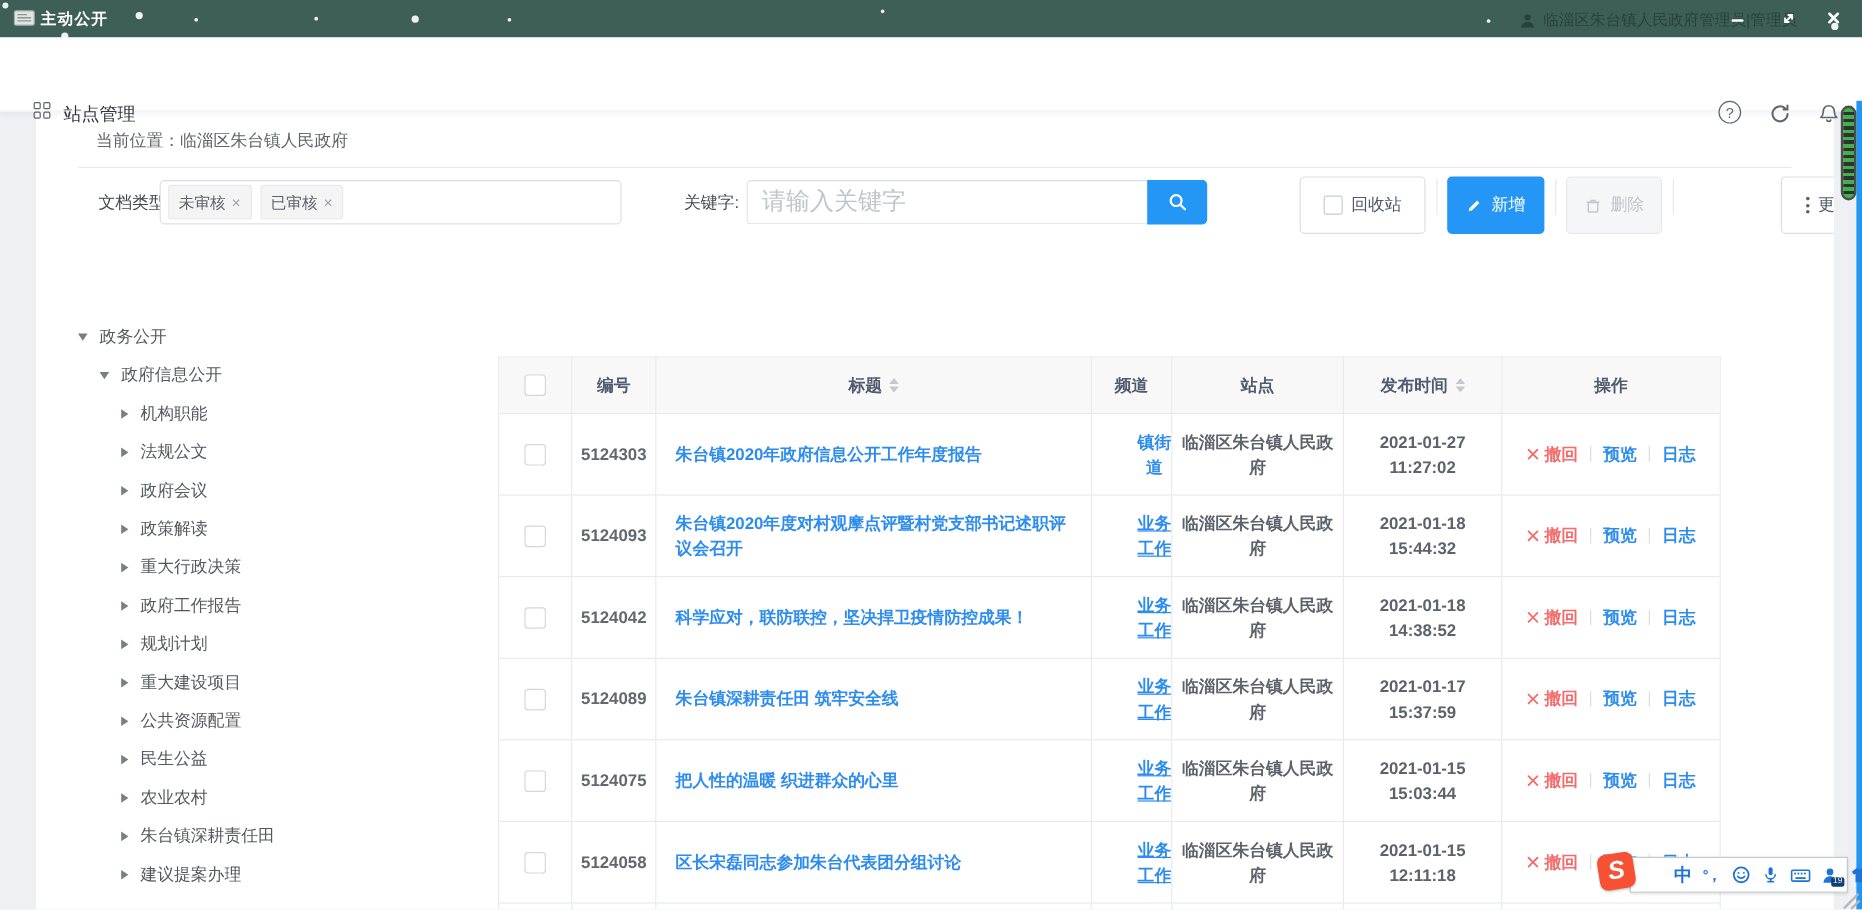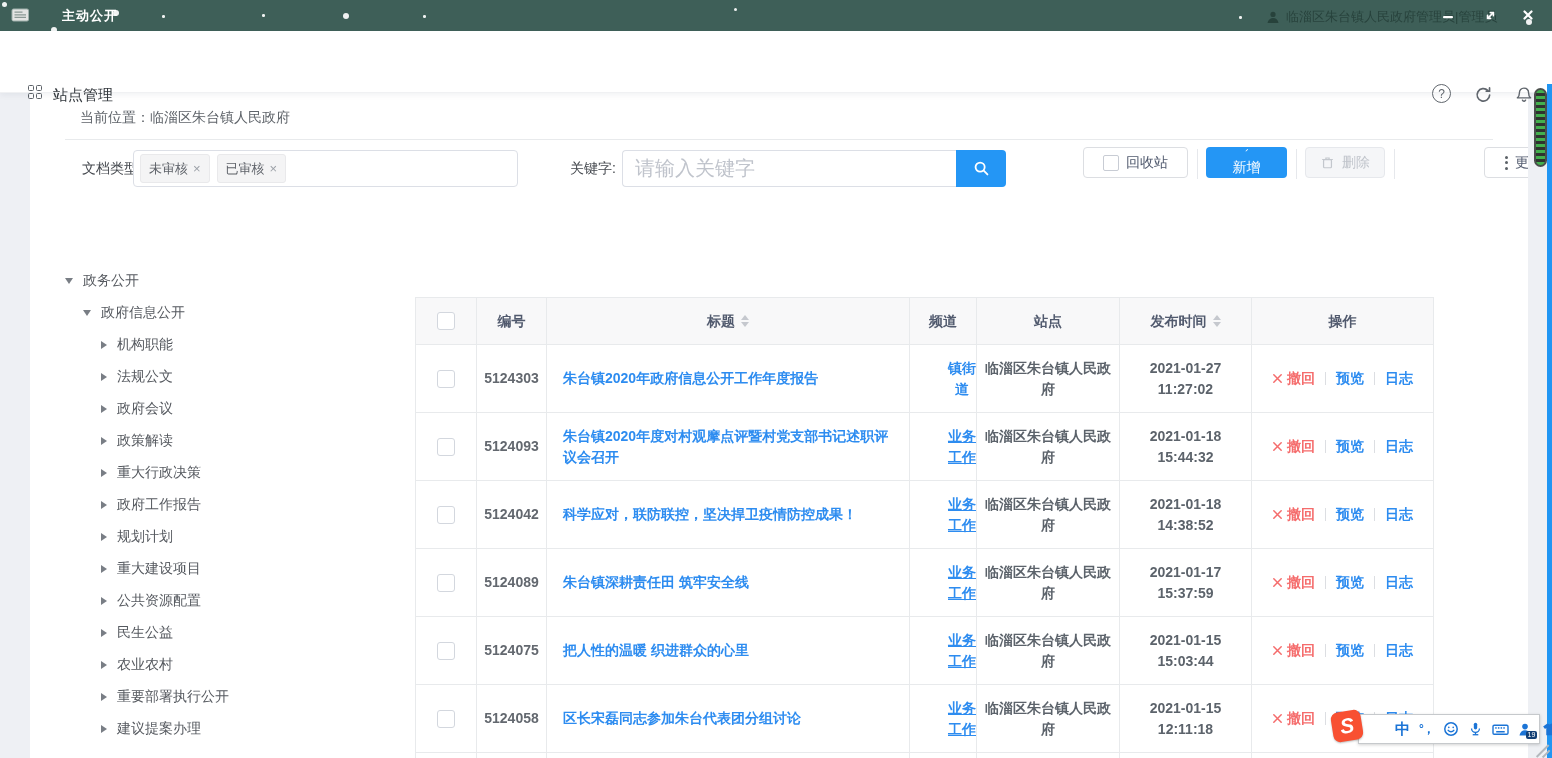--- a/index.html
+++ b/index.html
@@ -6,21 +6,21 @@
   body{
     width:1552px;height:758px;position:relative;overflow:hidden;
     background:#eef0f4;
     font-family:"Liberation Sans","DejaVu Sans",sans-serif;
     -webkit-font-smoothing:antialiased;
   }
   
   #titlebar{position:absolute;left:0;top:0;width:1552px;height:31px;background:#3e5f58;z-index:30;}
   #titlebar .dot{position:absolute;background:#fff;border-radius:50%;opacity:.92;}
   .app-icon{position:absolute;left:11px;top:7px;}
-  .app-title{position:absolute;left:34px;top:7px;color:#fff;font-size:13px;font-weight:bold;letter-spacing:1px;margin-left:28px;}
+  .app-title{position:absolute;left:34px;top:7px;color:#fff;font-size:13px;font-weight:bold;letter-spacing:1px;}
   .user-ghost{position:absolute;left:1266px;top:8px;display:flex;align-items:center;gap:6px;
     color:rgba(6,22,17,.40);font-size:13px;white-space:nowrap;width:300px;overflow:hidden;}
   .win-btn{position:absolute;top:4px;width:24px;height:22px;display:flex;align-items:center;justify-content:center;cursor:pointer;z-index:31;}
   .win-btn.min{left:1436px;} .win-btn.max{left:1478px;} .win-btn.close{left:1516px;}
   
   #header{position:absolute;left:0;top:31px;width:1552px;height:61px;background:#fff;z-index:20;
     border-bottom:1px solid #f0f1f3;box-shadow:0 2px 6px rgba(20,40,60,.06);padding-left:36px;}
   .grid-icon{position:absolute;left:28px;top:54px;width:15px;height:15px;display:grid;grid-template-columns:6px 6px;grid-template-rows:6px 6px;gap:2px;cursor:pointer;}
   .grid-icon i{border:1.4px solid #5c6268;border-radius:1.5px;box-sizing:border-box;}
   .header-title{position:absolute;left:53px;top:55px;font-size:15px;color:#32373c;}
@@ -39,24 +39,24 @@
     box-sizing:border-box;display:flex;align-items:center;padding-left:6px;gap:7px;background:#fff;cursor:pointer;}
   .tag{display:inline-flex;align-items:center;height:27px;background:#f4f4f5;border:1px solid #e9e9eb;border-radius:3px;
     padding:0 8px;font-size:13px;color:#5e6269;gap:5px;}
   .tag .tag-x{color:#9ca1a8;font-size:13px;cursor:pointer;line-height:1;}
   .kw-input{position:absolute;left:592px;top:58px;width:334px;height:37px;border:1px solid #dcdfe6;border-right:none;
     border-radius:4px 0 0 4px;box-sizing:border-box;padding:0 12px;font-size:20px;color:#333;outline:none;
     font-family:"Liberation Sans","DejaVu Sans",sans-serif;}
   .kw-input::placeholder{color:#c0c4cc;}
   .search-btn{position:absolute;left:926px;top:58px;width:50px;height:37px;border:none;border-radius:0 4px 4px 0;
     background:#2496f5;display:flex;align-items:center;justify-content:center;cursor:pointer;}
-  .fbtn{position:absolute;top:55px;height:31px;border-radius:4px;display:flex;align-items:center;justify-content:center;
+  .fbtn{position:absolute;top:55px;height:48px;border-radius:4px;display:flex;align-items:center;justify-content:center;
     gap:7px;font-size:14px;box-sizing:border-box;cursor:pointer;background:#fff;border:1px solid #dcdee2;color:#515a6e;}
   .fbtn.recycle{left:1053px;width:105px;}
-  .fbtn.add{left:1176px;width:81px;background:#2496f5;border:none;color:#fff;flex-direction:column;}
+  .fbtn.add{left:1176px;width:81px;background:#2496f5;border:none;color:#fff;}
   .fbtn.del{left:1275px;width:80px;background:#f5f6f8;border:1px solid #e6e8ec;color:#c0c4cb;cursor:not-allowed;}
   .fbtn.more{left:1454px;width:80px;}
   .btn-divider{position:absolute;top:57px;width:1px;height:30px;background:#e6e8ec;}
   .cb-small{width:14px;height:14px;border:1px solid #c8ccd4;border-radius:2px;background:#fff;display:inline-block;}
   .dots3{display:flex;flex-direction:column;gap:2.5px;}
   .dots3 i{width:3px;height:3px;border-radius:50%;background:#5b6167;}
   
   .tree{position:absolute;left:30px;top:173px;width:330px;}
   .tree-item{display:flex;align-items:center;height:32px;font-size:14px;color:#55595f;cursor:pointer;white-space:nowrap;}
   .tree-item.lvl1{padding-left:5px;text-align:right;} .tree-item.lvl2{padding-left:23px;} .tree-item.lvl3{padding-left:41px;}
@@ -285,21 +285,21 @@
       <div class="tree-item lvl3">
           <span class="caret right"></span>
           <span>民生公益</span>
         </div>
       <div class="tree-item lvl3">
           <span class="caret right"></span>
           <span>农业农村</span>
         </div>
       <div class="tree-item lvl3">
           <span class="caret right"></span>
-          <span>重要部署执行公开</span>
+          <span>朱台镇深耕责任田</span>
         </div>
       <div class="tree-item lvl3">
           <span class="caret right"></span>
           <span>建议提案办理</span>
         </div>
     </div>
 
     <div class="table">
       <div class="tr head">
         <div class="td">

